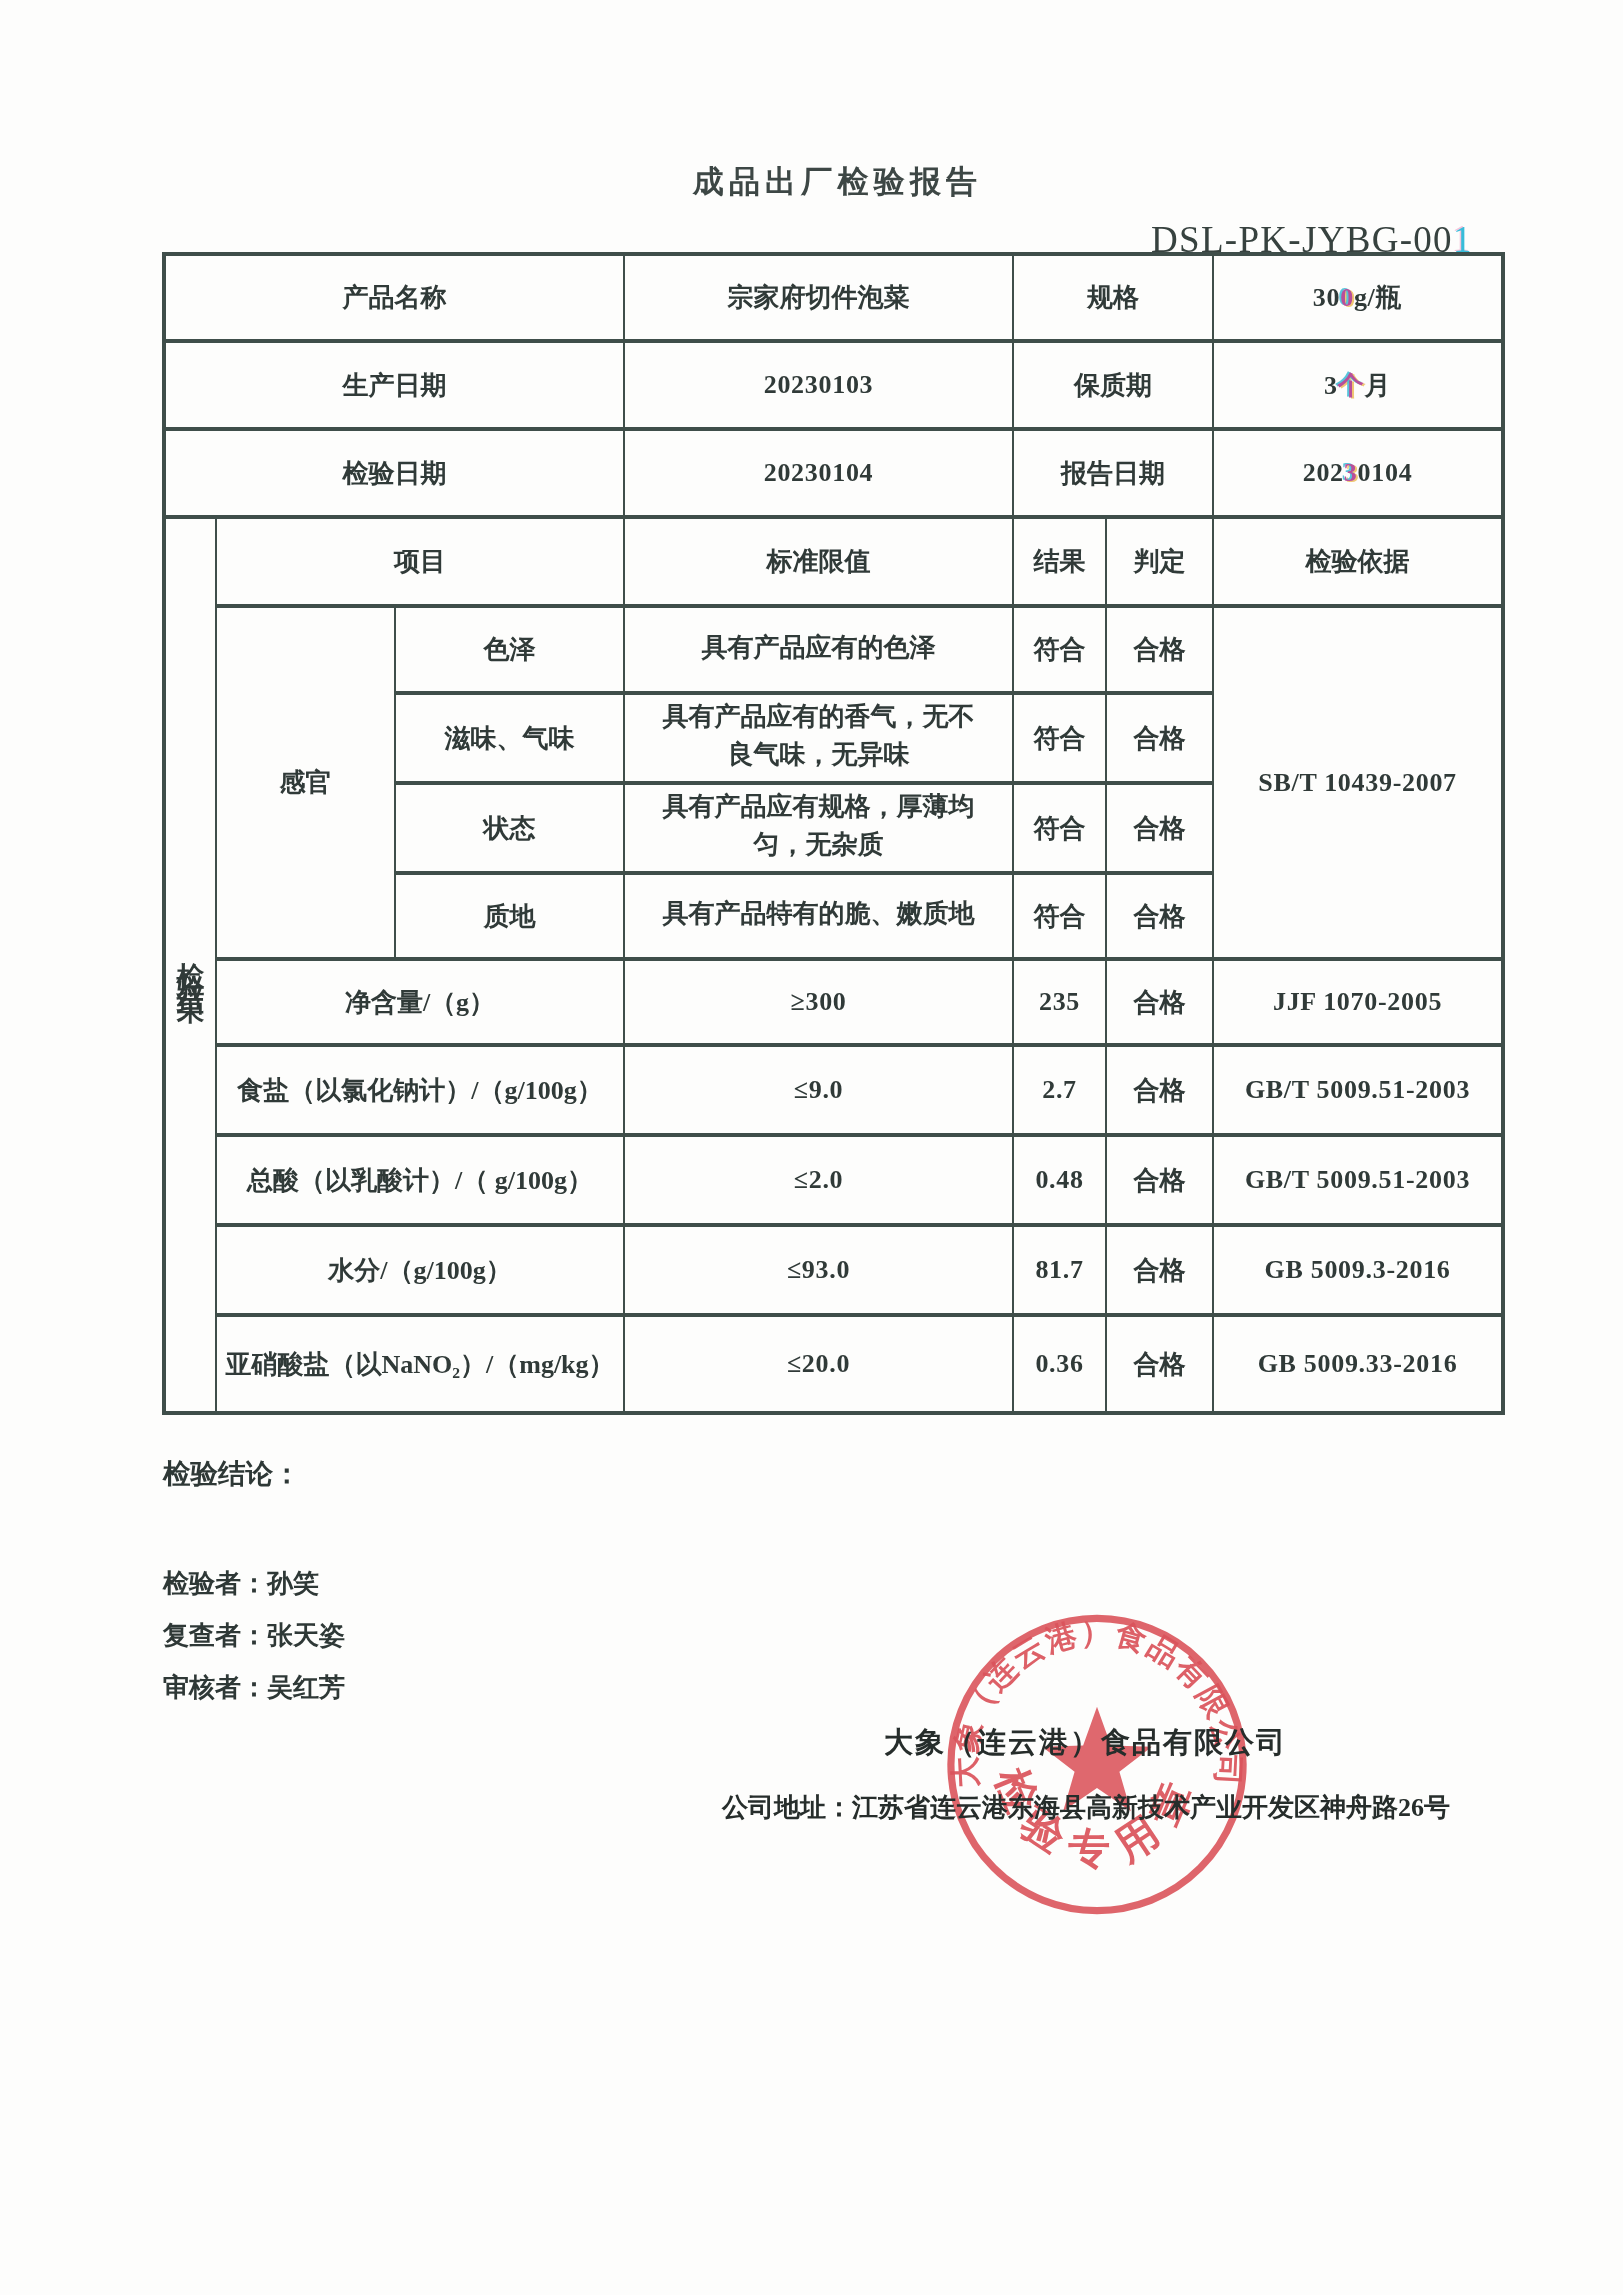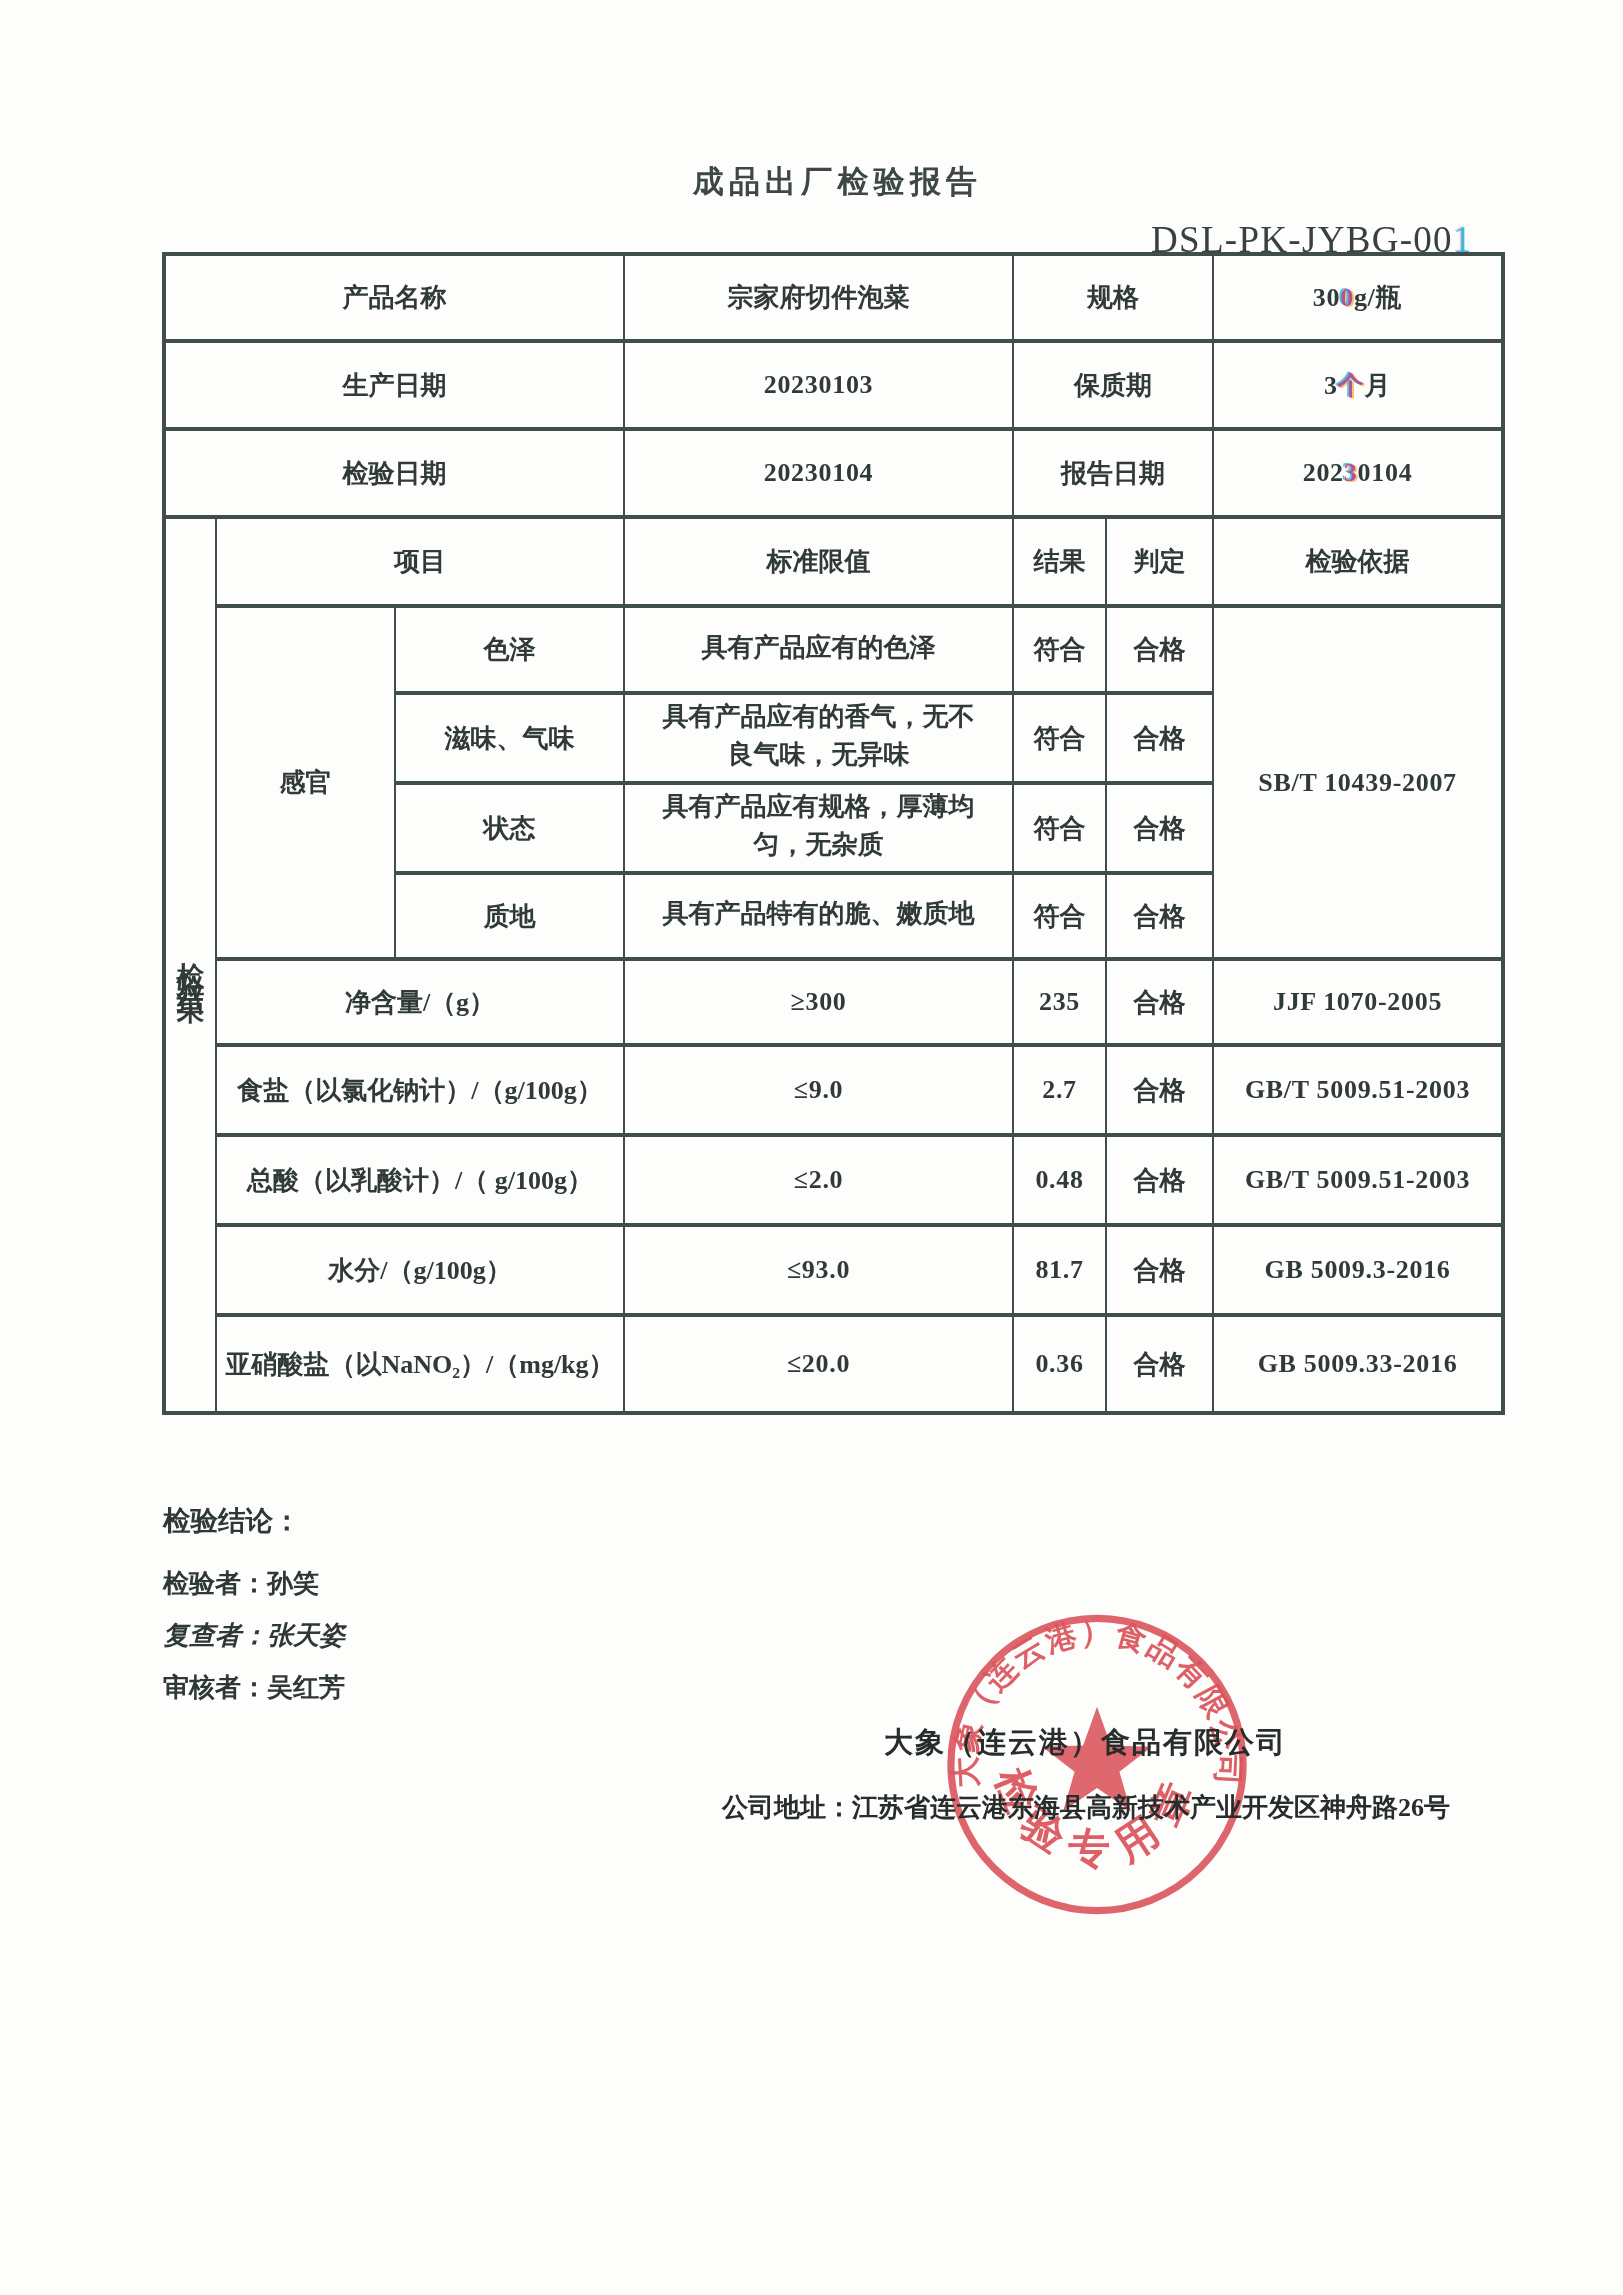--- a/index.html
+++ b/index.html
@@ -40,27 +40,27 @@
     padding:0 3.9px;overflow:hidden;
   }
   td.num{font-weight:normal;letter-spacing:0.7px;}
   td.ml{white-space:pre-line;line-height:1.45;font-family:Liberation Mono, monospace;}
   .vtext{
     writing-mode:vertical-rl;text-orientation:upright;
     letter-spacing:11.8px;font-size:27.5px;font-weight:bold;
     margin:0 auto;
   }
   
-  .concl-label{position:absolute;left:163px;top:1456px;font-size:27.5px;font-weight:600;margin-top:47px;}
+  .concl-label{position:absolute;left:163px;top:1456px;font-size:27.5px;font-weight:600;}
   .concl-text{
     position:absolute;left:163px;top:1503px;width:1316px;
     font-size:27.5px;font-weight:600;line-height:1.3;text-indent:55px;
   }
   .signer{position:absolute;left:163px;font-size:26px;font-weight:600;}
-  #inspector{top:1566px;} #reviewer{top:1618px;font-style:italic;} #auditor{top:1670px;}
+  #inspector{top:1566px;} #reviewer{top:1618px;} #auditor{top:1670px;}
   
   .company{position:absolute;left:884px;top:1723px;font-size:29px;font-weight:600;letter-spacing:2px;color:#262d2b;}
   .address{position:absolute;left:722px;top:1790px;font-size:26px;font-weight:600;color:#262d2b;}
   
   #stamp{position:absolute;left:943px;top:1604px;opacity:0.93;}
 </style>
 </head>
 <body>
 
 <div id="page">

